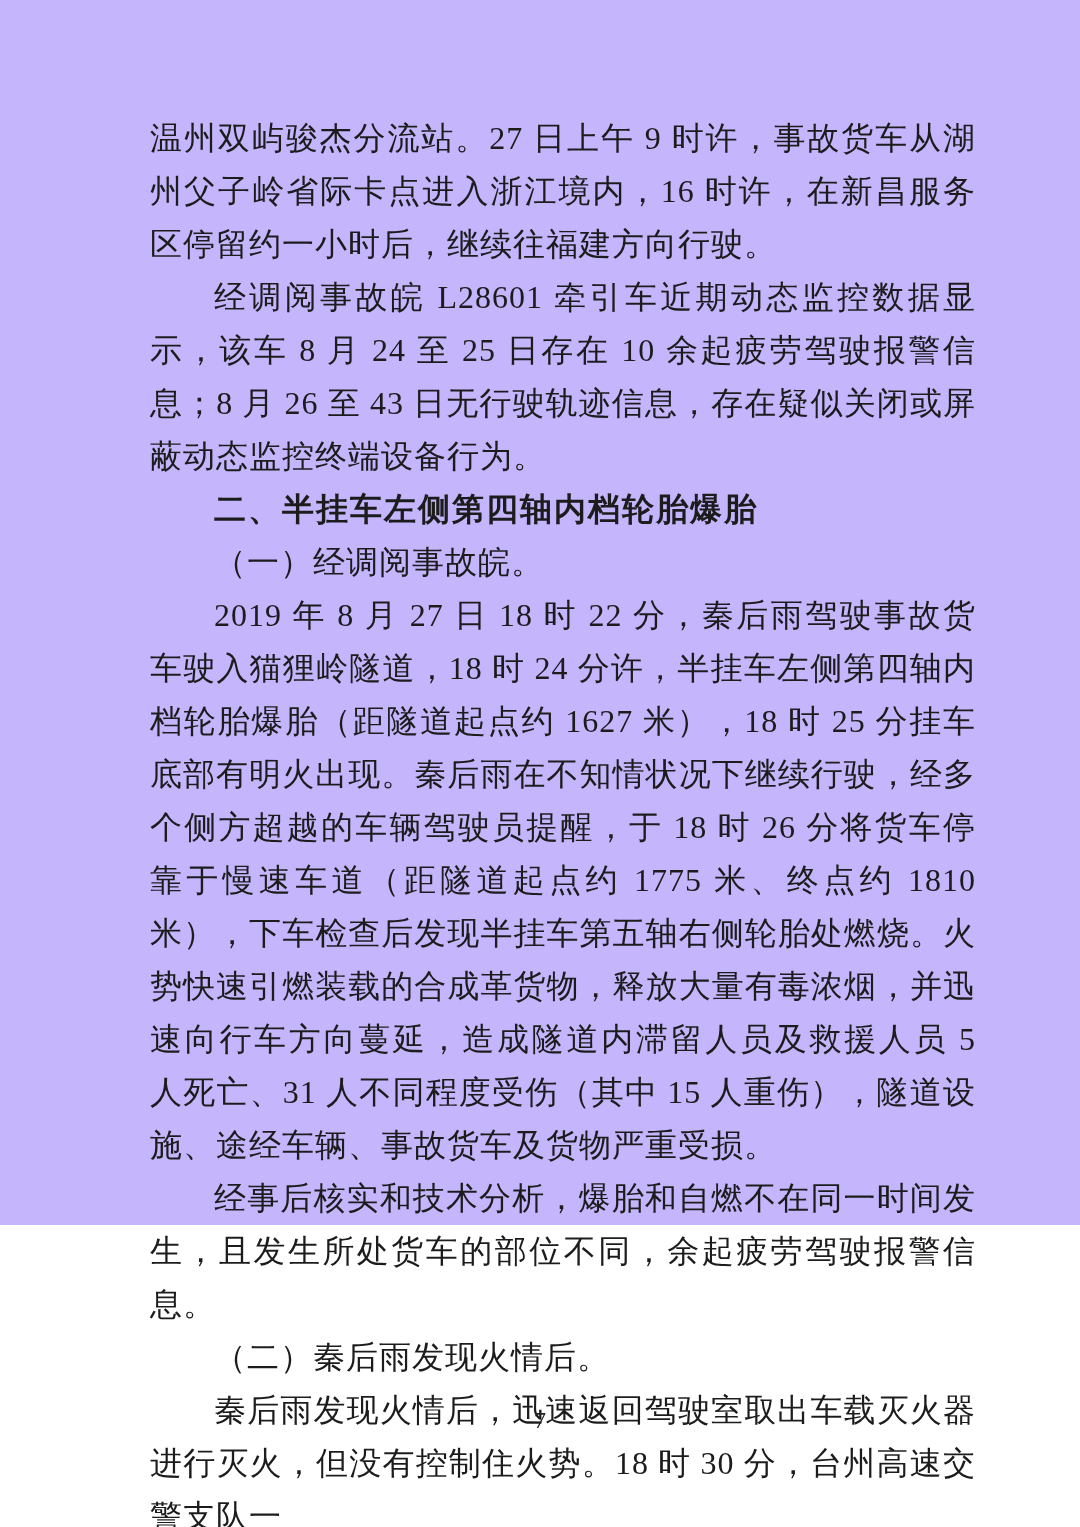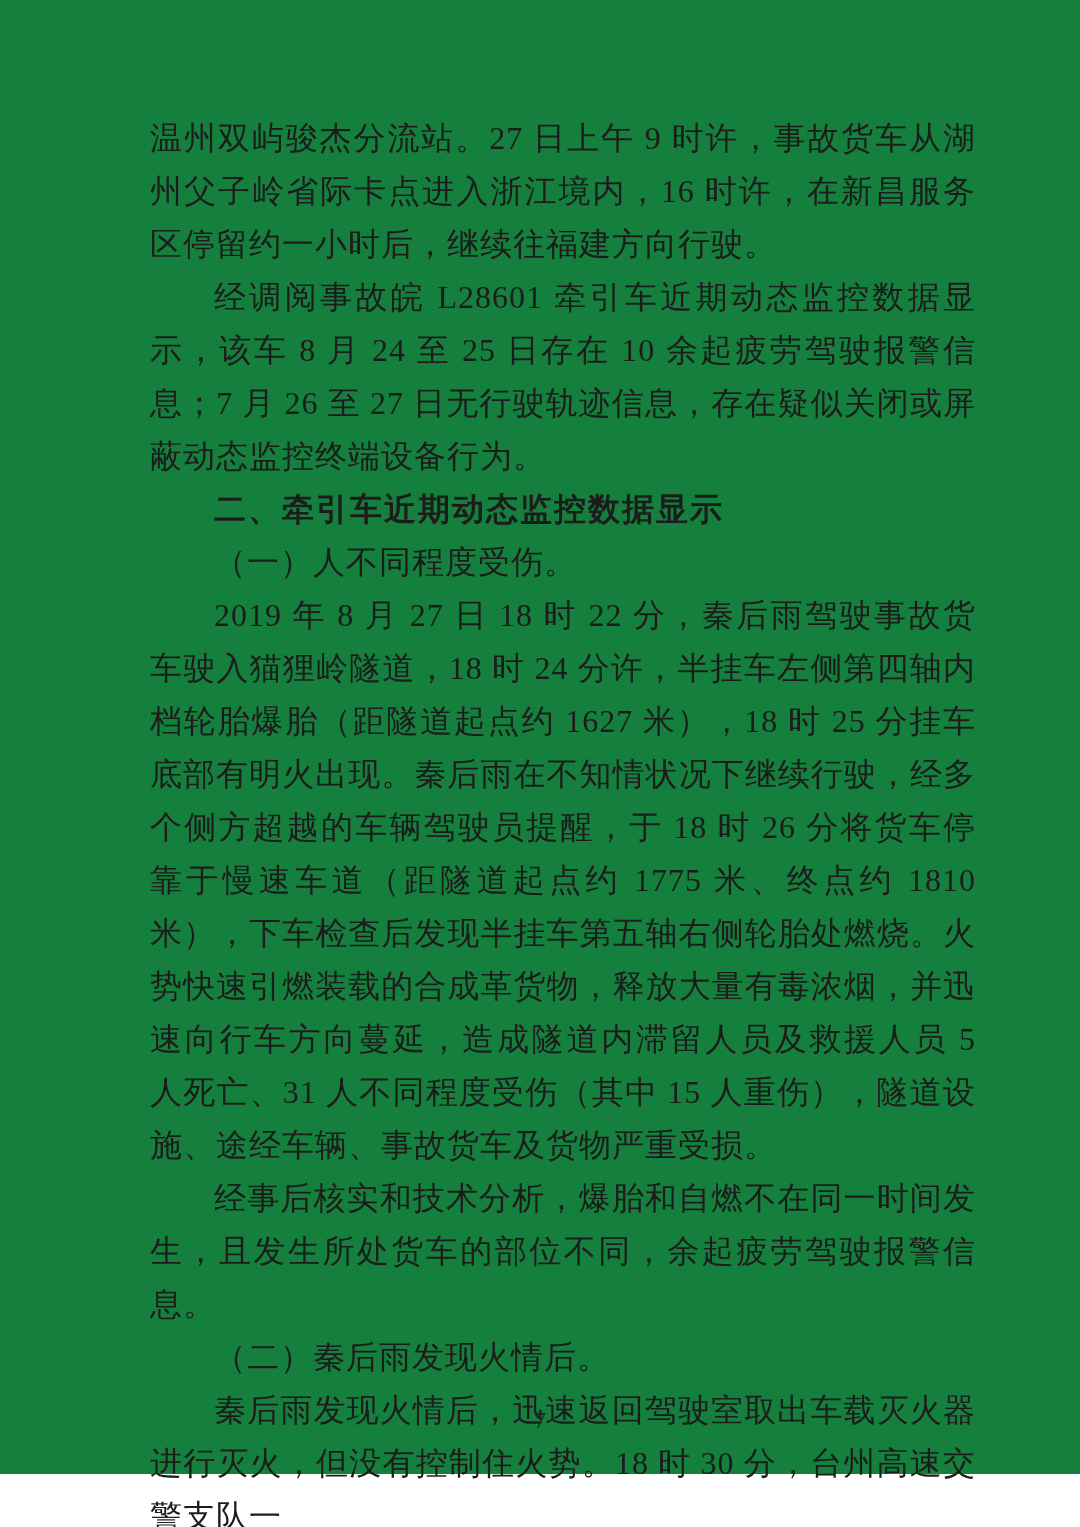--- a/index.html
+++ b/index.html
@@ -10,23 +10,23 @@
   body {
     width: 1080px;
     height: 1527px;
     overflow: hidden;
     font-family: "Liberation Serif", "DejaVu Serif", serif;
     color: #1c1c1c;
   }
   .page {
     box-sizing: border-box;
     width: 1080px;
-    height: 1474px;
+    height: 1225px;
     padding: 112px 104px 0 150px;
-    background: #15803d;
+    background: #c4b5fd;
     position: relative;
   }
   .para {
     font-size: 32px;
     line-height: 53px;
     letter-spacing: 1px;
     text-align: justify;
     text-justify: inter-ideograph;
     margin: 0;
   }
@@ -50,25 +50,25 @@
     font-family: "Liberation Serif", "DejaVu Serif", serif;
   }
 </style>
 </head>
 <body>
 
 <div class="page">
 
   <p class="para">温州双屿骏杰分流站。27 日上午 9 时许，事故货车从湖州父子岭省际卡点进入浙江境内，16 时许，在新昌服务区停留约一小时后，继续往福建方向行驶。</p>
 
-  <p class="para indent">经调阅事故皖 L28601 牵引车近期动态监控数据显示，该车 8 月 24 至 25 日存在 10 余起疲劳驾驶报警信息；7 月 26 至 27 日无行驶轨迹信息，存在疑似关闭或屏蔽动态监控终端设备行为。</p>
+  <p class="para indent">经调阅事故皖 L28601 牵引车近期动态监控数据显示，该车 8 月 24 至 25 日存在 10 余起疲劳驾驶报警信息；8 月 26 至 43 日无行驶轨迹信息，存在疑似关闭或屏蔽动态监控终端设备行为。</p>
 
-  <p class="para indent heading1">二、牵引车近期动态监控数据显示</p>
+  <p class="para indent heading1">二、半挂车左侧第四轴内档轮胎爆胎</p>
 
-  <p class="para indent">（一）人不同程度受伤。</p>
+  <p class="para indent">（一）经调阅事故皖。</p>
 
   <p class="para indent">2019 年 8 月 27 日 18 时 22 分，秦后雨驾驶事故货车驶入猫狸岭隧道，18 时 24 分许，半挂车左侧第四轴内档轮胎爆胎（距隧道起点约 1627 米），18 时 25 分挂车底部有明火出现。秦后雨在不知情状况下继续行驶，经多个侧方超越的车辆驾驶员提醒，于 18 时 26 分将货车停靠于慢速车道（距隧道起点约 1775 米、终点约 1810 米），下车检查后发现半挂车第五轴右侧轮胎处燃烧。火势快速引燃装载的合成革货物，释放大量有毒浓烟，并迅速向行车方向蔓延，造成隧道内滞留人员及救援人员 5 人死亡、31 人不同程度受伤（其中 15 人重伤），隧道设施、途经车辆、事故货车及货物严重受损。</p>
 
   <p class="para indent">经事后核实和技术分析，爆胎和自燃不在同一时间发生，且发生所处货车的部位不同，余起疲劳驾驶报警信息。</p>
 
   <p class="para indent">（二）秦后雨发现火情后。</p>
 
   <p class="para indent">秦后雨发现火情后，迅速返回驾驶室取出车载灭火器进行灭火，但没有控制住火势。18 时 30 分，台州高速交警支队一</p>
 
   <div class="page-number">7</div>

